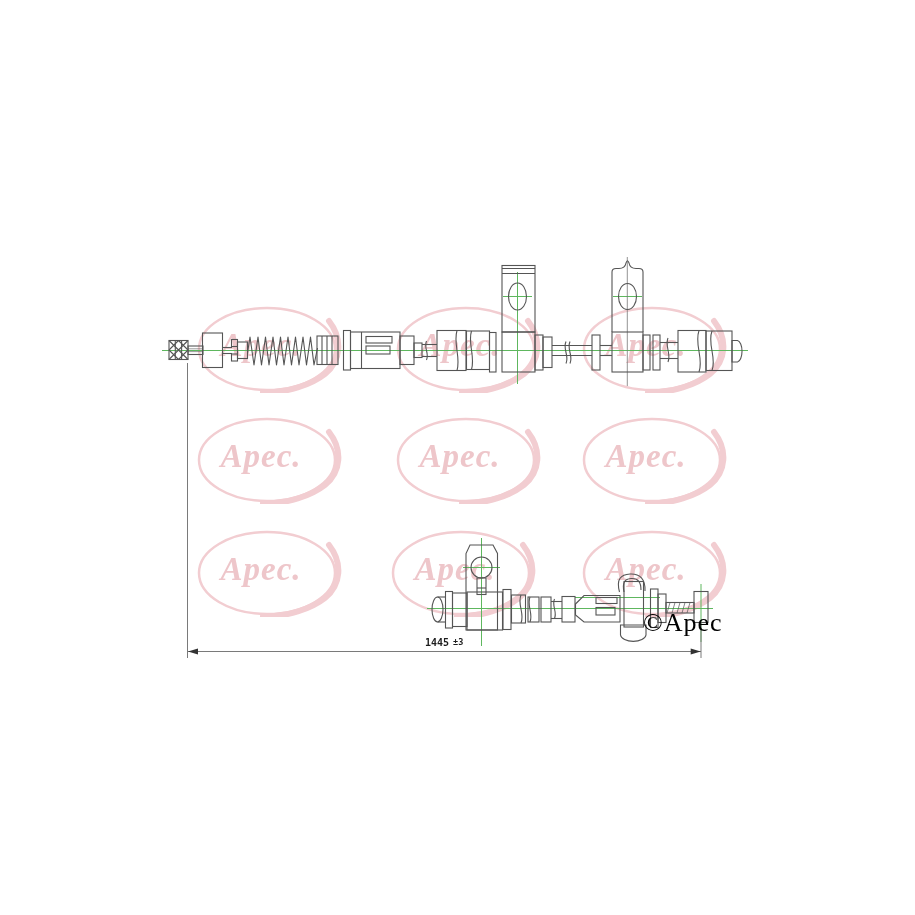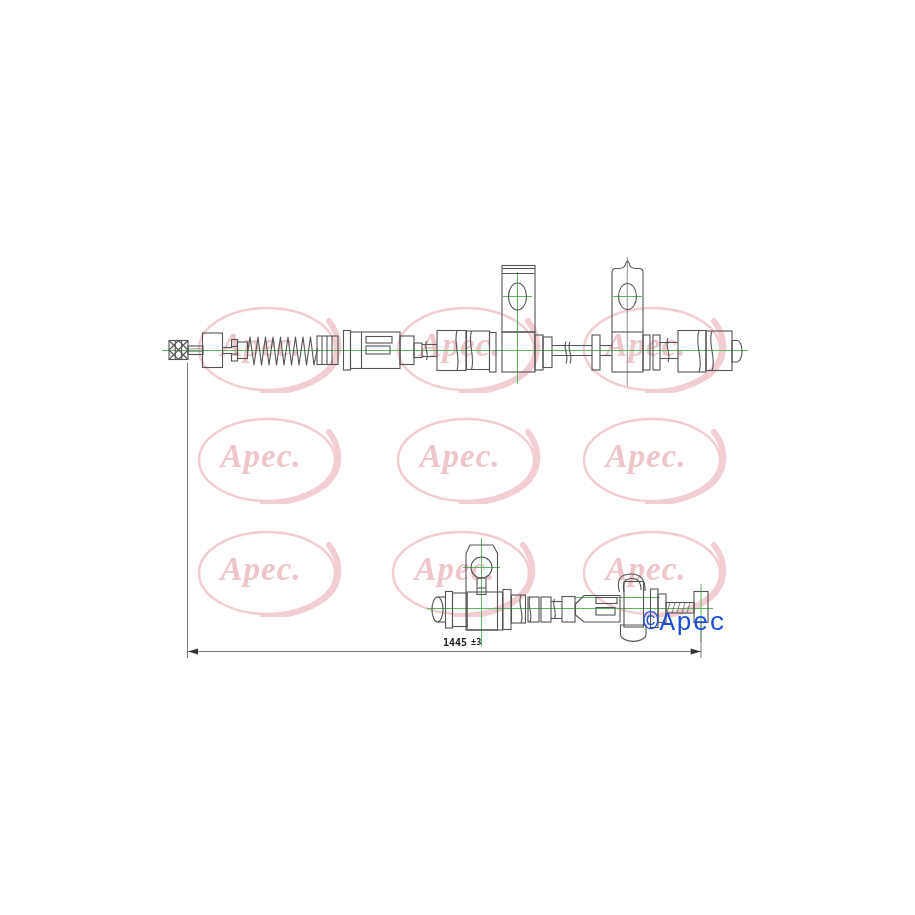--- a/index.html
+++ b/index.html
@@ -11,27 +11,27 @@
   .wm svg{position:absolute;left:0;top:0;}
   .wm .wm-text{
     position:absolute;left:0;top:14px;width:148px;text-align:center;
     font-family:"Liberation Serif",serif;font-weight:bold;font-style:italic;
     font-size:33px;letter-spacing:1px;color:#eec6ca;line-height:60px;
   }
 
   
   .copyright{
     position:absolute;left:643px;top:608px;
-    font-family:Liberation Mono, monospace;font-size:26px;font-weight:400;
-    color:#1d4ed8;letter-spacing:1px;
+    font-family:Liberation Serif, serif;font-size:26px;font-weight:400;
+    color:#000000;letter-spacing:1px;
   }
 
   
   .dim-label{
-    position:absolute;left:443px;top:637px;white-space:nowrap;
+    position:absolute;left:425px;top:637px;white-space:nowrap;
     font-family:"DejaVu Sans Mono",monospace;color:#1d1d1d;font-size:10px;font-weight:700;
   }
   .dim-label .tol{font-size:8.5px;vertical-align:1px;margin-left:4px;}
 
   #drawing{position:absolute;left:0;top:0;}
 </style>
 </head>
 <body>
 
 <div id="canvas">

